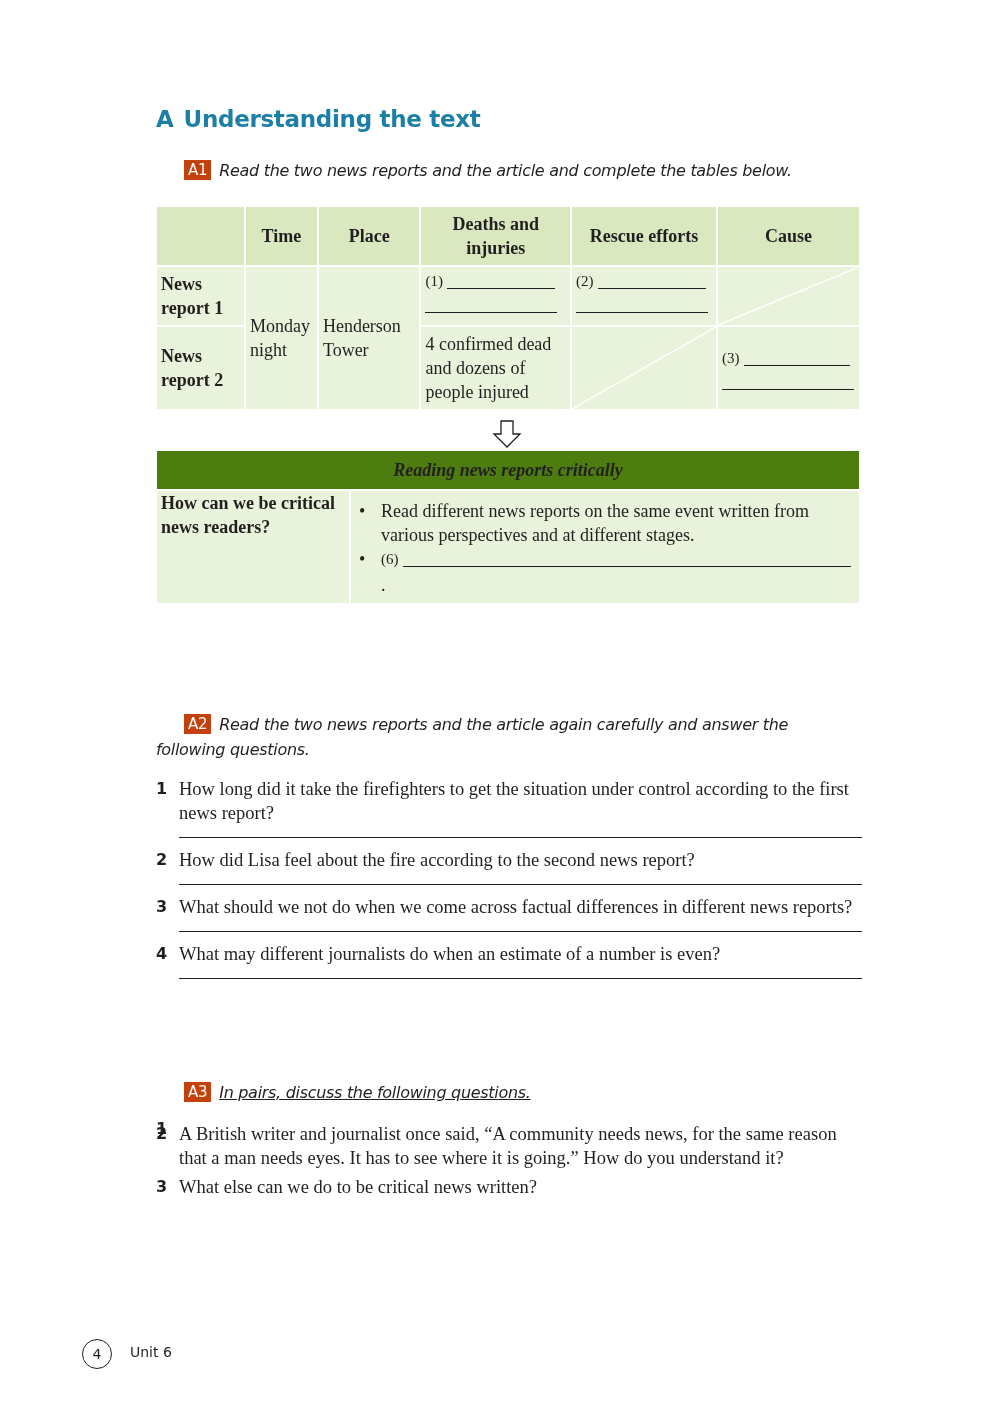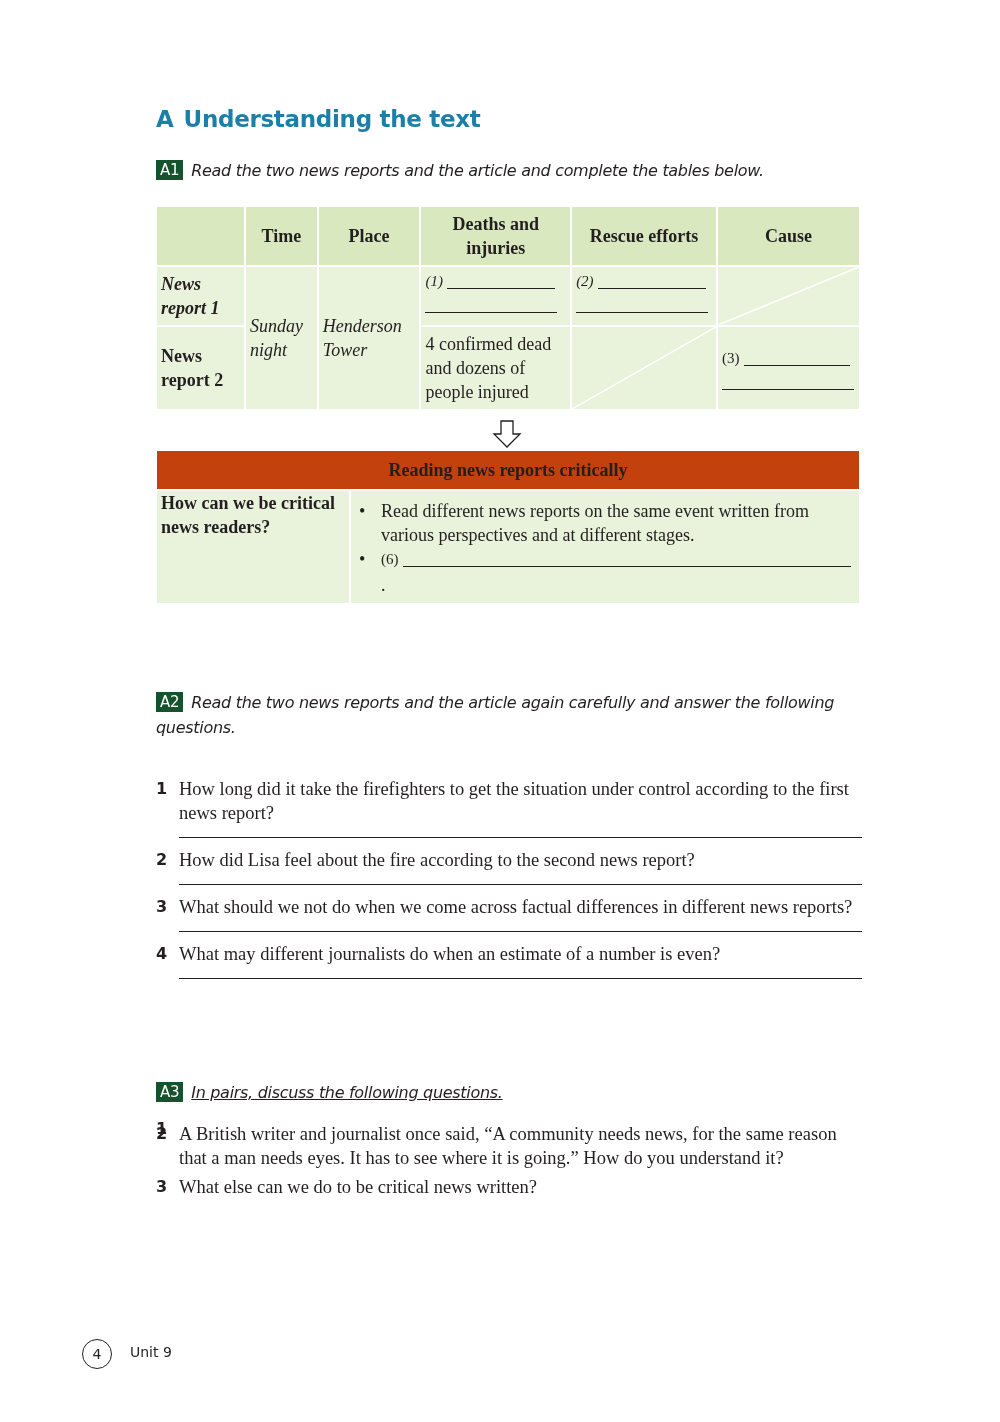--- a/index.html
+++ b/index.html
@@ -1,38 +1,38 @@
 <!DOCTYPE html>
 <html><head>
 <meta charset="utf-8">
 <style>
   html, body { margin: 0; padding: 0; background: #ffffff; }
   body { width: 1000px; height: 1422px; position: relative; font-family: "Liberation Serif", serif; color: #231f20; overflow: hidden; }
   .section-title { position: absolute; left: 156px; top: 106px; font-family: "DejaVu Sans", sans-serif; font-weight: bold; font-size: 23px; color: #1b7fa8; letter-spacing: -0.3px; }
   .section-title .letter { margin-right: 10px; }
   .instr { position: absolute; left: 156px; font-family: "DejaVu Sans", sans-serif; font-style: italic; font-size: 16px; color: #231f20; letter-spacing: -0.3px; line-height: 25px; }
-  .badge { display: inline-block; background: #14532d; color: #fff; font-style: normal; font-size: 15px; padding: 0 4px; line-height: 20px; margin-right: 8px; vertical-align: 1px; }
+  .badge { display: inline-block; background: #c2410c; color: #fff; font-style: normal; font-size: 15px; padding: 0 4px; line-height: 20px; margin-right: 8px; vertical-align: 1px; margin-left: 28px; }
 
   
   table.t1 { position: absolute; left: 155px; top: 205px; width: 706px; border-collapse: collapse; font-size: 18px; line-height: 24px; }
   table.t1 td, table.t1 th { border: 2px solid #ffffff; padding: 0 4px; vertical-align: middle; }
   table.t1 th { background: #d9e8bf; font-weight: bold; text-align: center; height: 58px; }
   table.t1 td { background: #e9f2da; }
   table.t1 td.rowhead { font-weight: bold; text-align: left; }
   .blank { display: inline-block; border-bottom: 1px solid #231f20; height: 16px; vertical-align: baseline; }
   .num { font-size: 15px; vertical-align: 3px; }
   .diag { position: relative; padding: 0 !important; }
   .diag svg { position: absolute; left: 0; top: 0; width: 100%; height: 100%; }
 
   .arrow { position: absolute; left: 492px; top: 420px; width: 30px; height: 28px; }
 
   
   table.t2 { position: absolute; left: 155px; top: 449px; width: 706px; border-collapse: collapse; font-size: 18px; line-height: 24px; }
   table.t2 td, table.t2 th { border: 2px solid #ffffff; }
-  table.t2 th { background: #c2410c; font-weight: bold; text-align: center; height: 36px; }
+  table.t2 th { background: #4d7c0f; font-weight: bold; text-align: center; height: 36px; font-style: italic; }
   table.t2 td { background: #e9f2da; vertical-align: top; padding: 4px 4px 6px 4px; }
   table.t2 td.q { font-weight: bold; width: 184px; }
   ul.bul { margin: 0; padding: 0 0 0 26px; list-style: none; }
   ul.bul li { position: relative; }
   ul.bul li::before { content: "•"; position: absolute; left: -22px; top: 0; }
 
   
   .qlist { position: absolute; left: 156px; width: 706px; font-size: 18.5px; line-height: 24px; }
   .qitem { position: relative; padding-left: 23px; }
   .qitem .qn { position: absolute; left: 0; top: 0; font-family: "DejaVu Sans", sans-serif; font-weight: bold; font-size: 16px; }
@@ -63,23 +63,23 @@
   </colgroup>
   <tbody>
       <tr>
     <th></th>
     <th>Time</th>
     <th>Place</th>
     <th>Deaths and injuries</th>
     <th>Rescue efforts</th>
     <th>Cause</th>
   </tr>
-  <tr style="height:60px;font-style:italic;">
+  <tr style="height:60px;">
     <td class="rowhead">News report 1</td>
-    <td rowspan="2">Sunday night</td>
+    <td rowspan="2">Monday night</td>
     <td rowspan="2">Henderson Tower</td>
     <td style="vertical-align:top;padding-top:2px;">
       <span class="num">(1)</span> <span class="blank" style="width:108px;"></span><br>
       <span class="blank" style="width:132px;"></span>
     </td>
     <td style="vertical-align:top;padding-top:2px;">
       <span class="num">(2)</span> <span class="blank" style="width:108px;"></span><br>
       <span class="blank" style="width:132px;"></span>
     </td>
     <td class="diag">
@@ -118,21 +118,21 @@
     <td style="padding-top:8px;">
       <ul class="bul">
         <li>Read different news reports on the same event written from various perspectives and at different stages.</li>
         <li><span class="num">(6)</span> <span class="blank" style="width:448px;"></span>.</li>
       </ul>
     </td>
   </tr>
 </tbody>
   </table>
 
-<div class="instr" style="top:690px; width:700px;">
+<div class="instr" style="top:712px; width:700px;">
   <span class="badge">A2</span><span>Read the two news reports and the article again carefully and answer the following questions.</span>
 </div>
 
 <div class="qlist" style="top:777px;">
   <div class="qitem">
     <span class="qn">1</span>
     <span>How long did it take the firefighters to get the situation under control according to the first news report?</span>
   </div>
   <div class="ansline" style="height:12px;margin-bottom:10px;"></div>
   <div class="qitem">
@@ -164,13 +164,13 @@
     <span class="qn">2</span>
     <span>A British writer and journalist once said, “A community needs news, for the same reason that a man needs eyes. It has to see where it is going.” How do you understand it?</span>
   </div>
   <div class="qitem">
     <span class="qn">3</span>
     <span>What else can we do to be critical news written?</span>
   </div>
 </div>
 
 <div class="footer-circle">4</div>
-<div class="footer-unit">Unit 9</div>
+<div class="footer-unit">Unit 6</div>
 
 </body></html>

